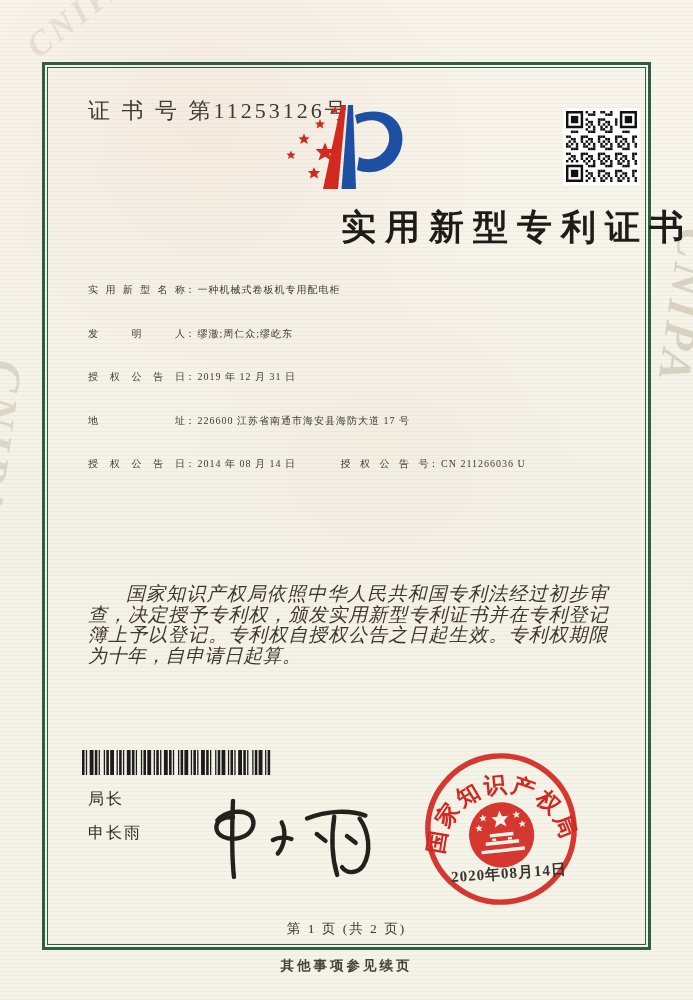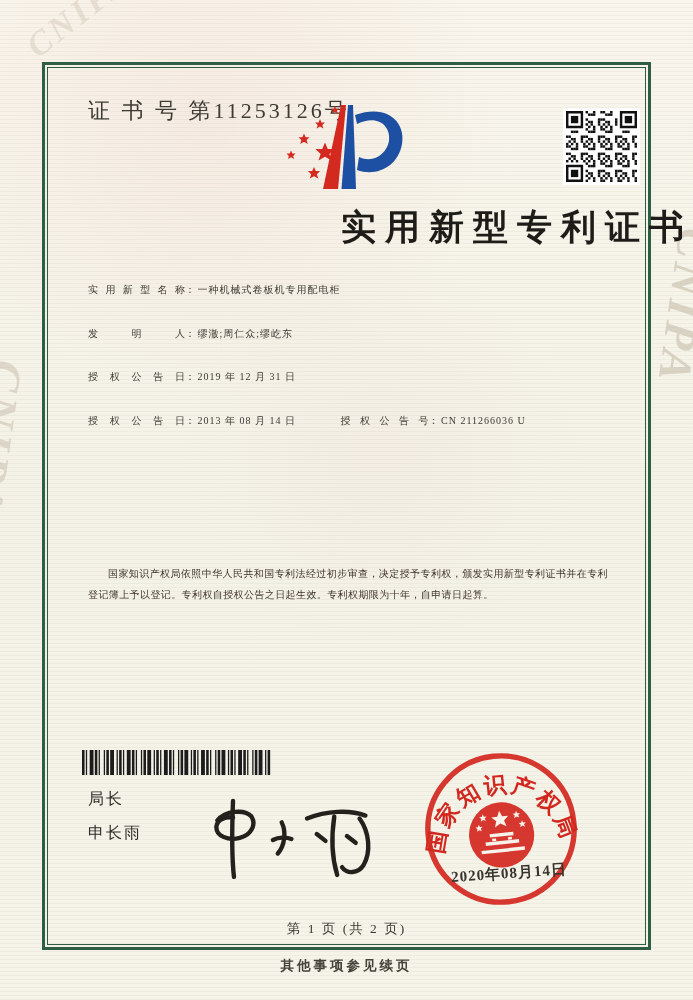--- a/index.html
+++ b/index.html
@@ -49,23 +49,23 @@
   .frow { height:43.5px; font-size:10px; color:#3c3a34; white-space:nowrap; }
   .flabel {
     display:inline-block; width:97px; text-align:justify; text-align-last:justify;
     vertical-align:top; color:#3c3a34;
   }
   .flabel2 { display:inline-block; width:88px; text-align:justify; text-align-last:justify; vertical-align:top; }
   .fvalue { letter-spacing:1px; }
   .pair2 { margin-left:42px; }
 
   .paras {
-    position:absolute; left:88px; top:564px; width:520px;
-    font-size:10px; line-height:20.5px; color:#40352e; text-align:justify;
-    letter-spacing:0.4px; 
+    position:absolute; left:88px; top:584px; width:520px;
+    font-size:19px; line-height:20.5px; color:#40352e; text-align:justify;
+    letter-spacing:0.4px; font-style:italic;
   }
   .paras p { text-indent:2em; }
 
   .barcode { position:absolute; left:82px; top:750px; }
 
   .director { position:absolute; left:88px; top:782px; font-size:16px; color:#2e2c28; line-height:34px; letter-spacing:2px; }
   .signature { position:absolute; left:196px; top:788px; }
 
   .seal { position:absolute; left:422px; top:750px; transform:rotate(-6deg); }
   .seal-date {
@@ -373,22 +373,26 @@
     </div>
     <div class="frow">
       <span class="flabel">发明人</span><span>：</span>
       <span class="fvalue">缪澈;周仁众;缪屹东</span>
     </div>
     <div class="frow">
       <span class="flabel">授权公告日</span><span>：</span>
       <span class="fvalue">2019 年 12 月 31 日</span>
     </div>
     <div class="frow">
+      <span class="flabel">地址</span><span>：</span>
+      <span class="fvalue">226600 江苏省南通市海安县海防大道 17 号</span>
+    </div>
+    <div class="frow">
       <span class="flabel">授权公告日</span><span>：</span>
-      <span class="fvalue">2013 年 08 月 14 日</span>
+      <span class="fvalue">2014 年 08 月 14 日</span>
       <span class="pair2"><span class="flabel2">授权公告号</span><span>：</span>
       <span class="fvalue">CN 211266036 U</span></span>
     </div>
   </div>
 
   <div class="paras">
     <p>国家知识产权局依照中华人民共和国专利法经过初步审查，决定授予专利权，颁发实用新型专利证书并在专利登记簿上予以登记。专利权自授权公告之日起生效。专利权期限为十年，自申请日起算。</p>
   </div>
 
   <svg class="barcode" width="192" height="25" viewBox="0 0 150 25" preserveAspectRatio="none">

